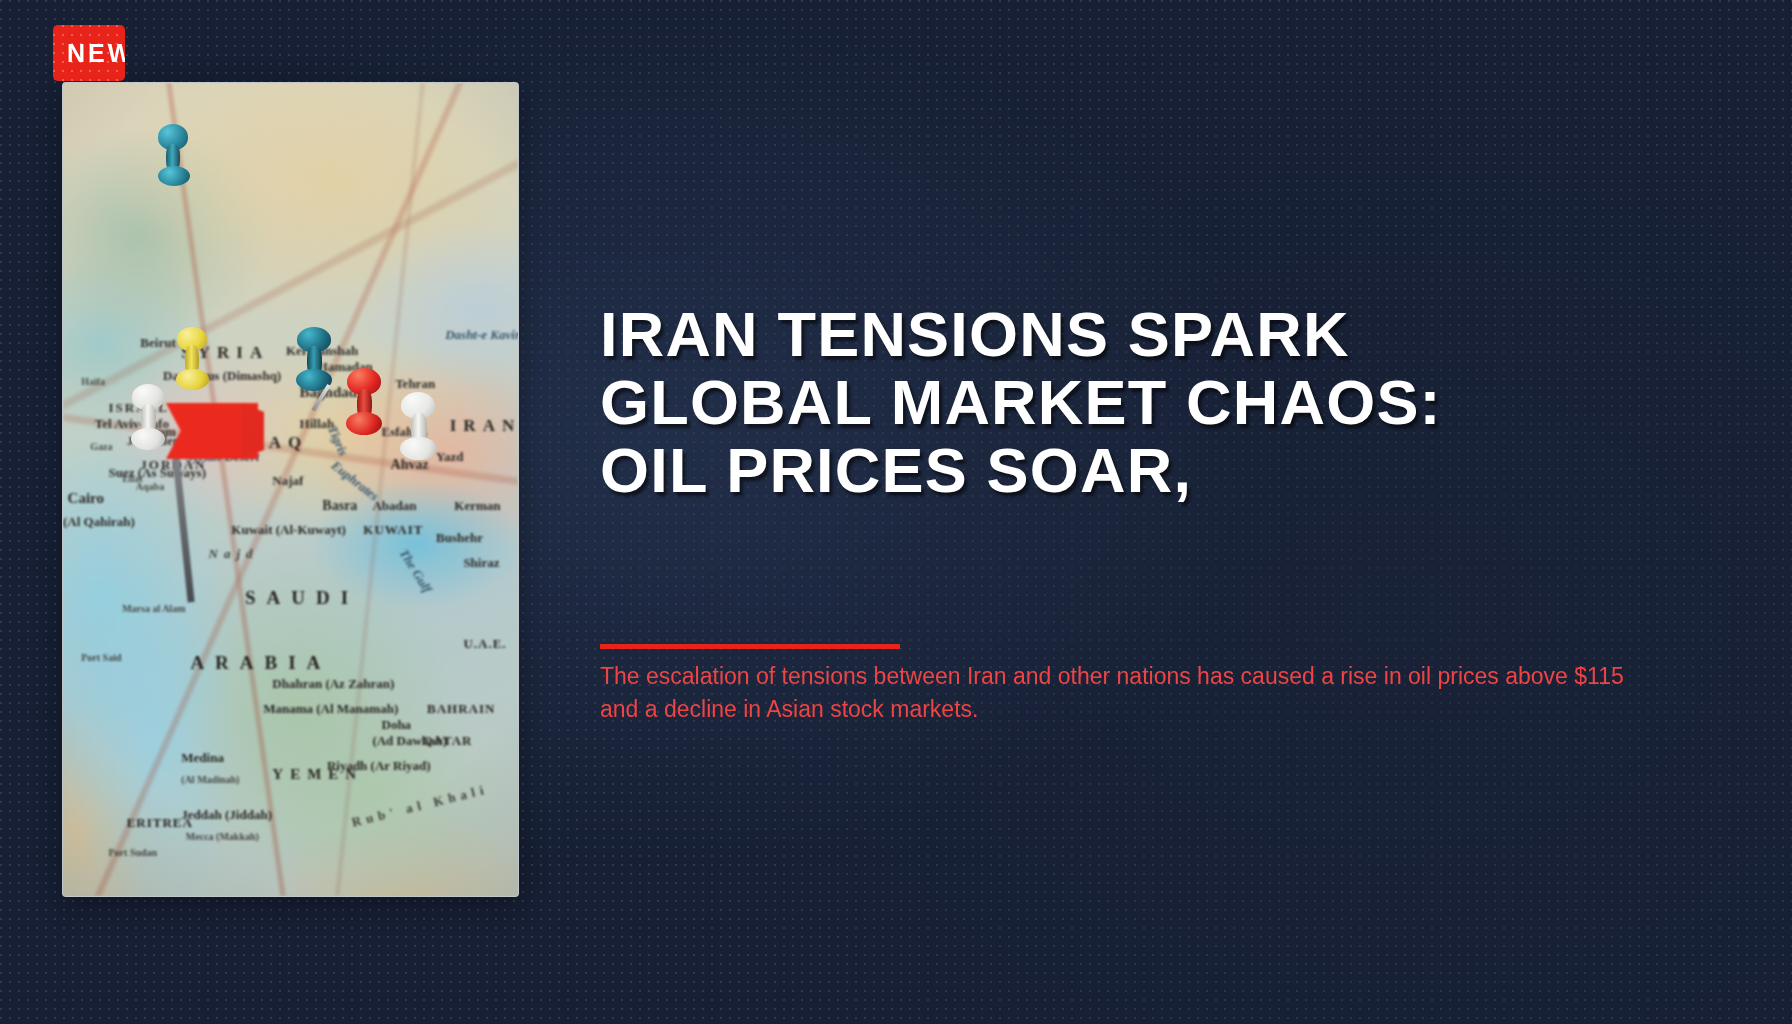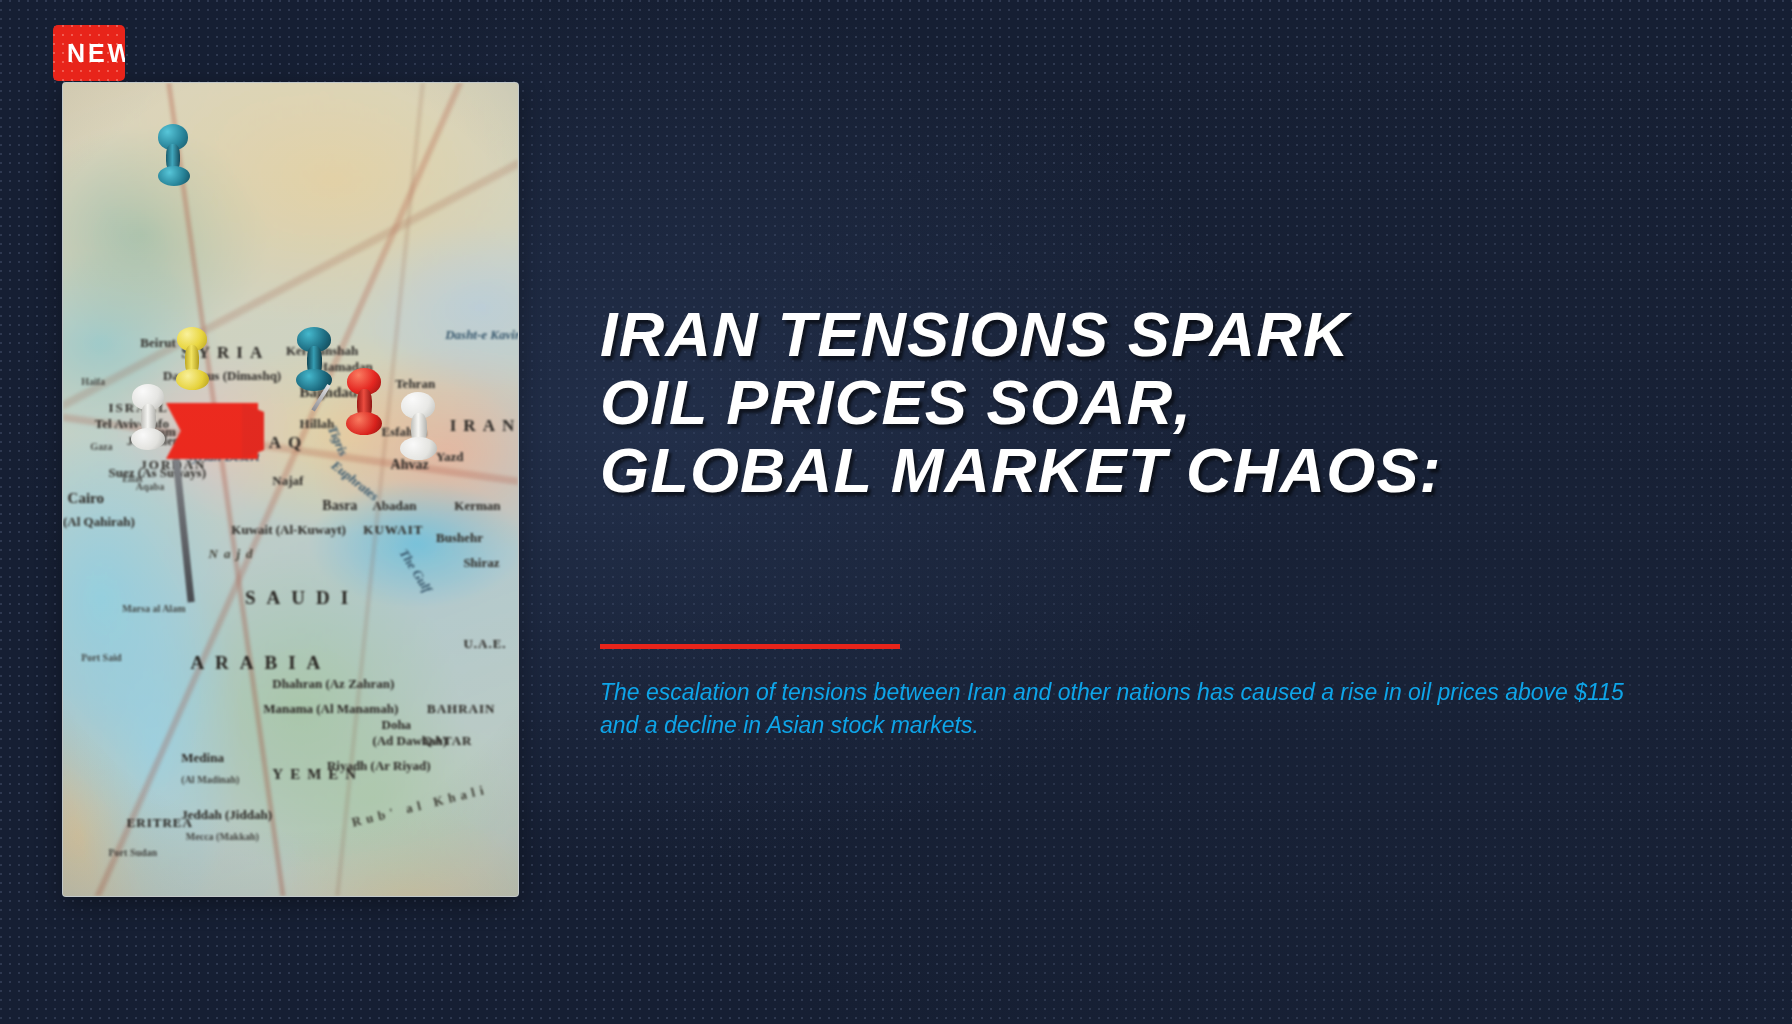--- a/index.html
+++ b/index.html
@@ -217,21 +217,20 @@
   }
 
   
   #content {
     position: absolute;
     left: 600px;
     top: 0;
     width: 1080px;
     height: 734px;
     z-index: 10;
-    font-style: italic;
   }
   #headline {
     position: absolute;
     left: 0;
     top: 300px;
     width: 1060px;
     color: #ffffff;
     font-size: 63px;
     font-weight: bold;
     line-height: 1.08;
@@ -245,23 +244,23 @@
     position: absolute;
     left: 0;
     top: 644px;
     width: 300px;
     height: 5px;
     background: #e8241a;
   }
   #subtitle {
     position: absolute;
     left: 0;
-    top: 676px;
+    top: 660px;
     width: 1065px;
-    color: #0ea5e9;
+    color: #ef4444;
     font-size: 23px;
     line-height: 1.42;
     font-weight: normal;
   }
 </style>
 </head>
 <body>
 
 <div id="bg-dots"></div>
 <div id="bg-glow"></div>
@@ -385,22 +384,22 @@
       </div>
 
       <div class="photo-vignette"></div>
     </div>
   </div>
 
   <div id="content">
 
     <h1 id="headline">
       <span class="hl-line">IRAN TENSIONS SPARK</span>
+      <span class="hl-line">GLOBAL MARKET CHAOS:</span>
       <span class="hl-line">OIL PRICES SOAR,</span>
-      <span class="hl-line">GLOBAL MARKET CHAOS:</span>
     </h1>
 
     <div id="divider"></div>
 
     <p id="subtitle">The escalation of tensions between Iran and other nations has caused a rise in oil prices above $115 and a decline in Asian stock markets.</p>
   </div>
 
 </div>
 
 </body></html>

